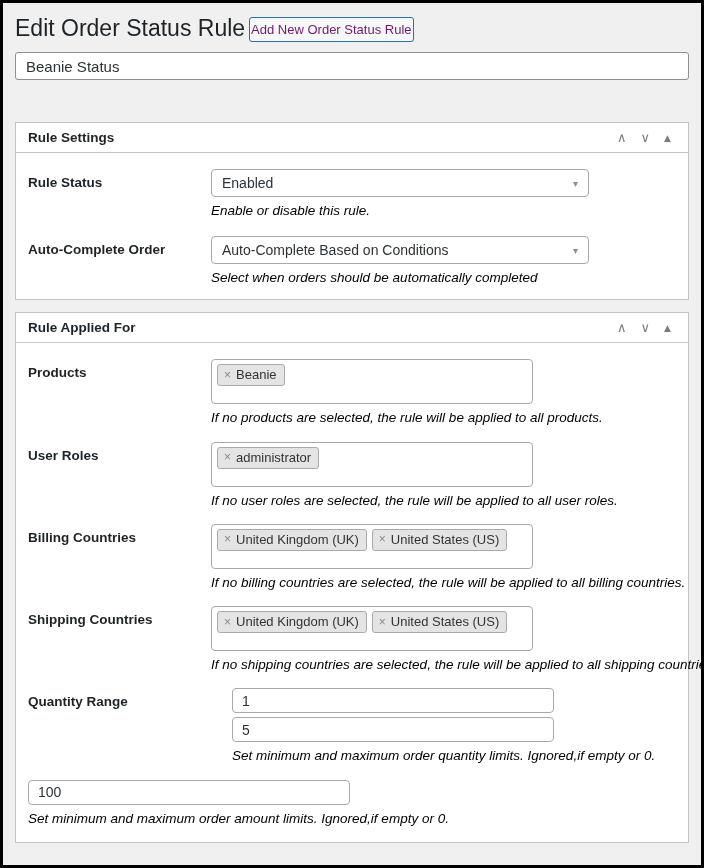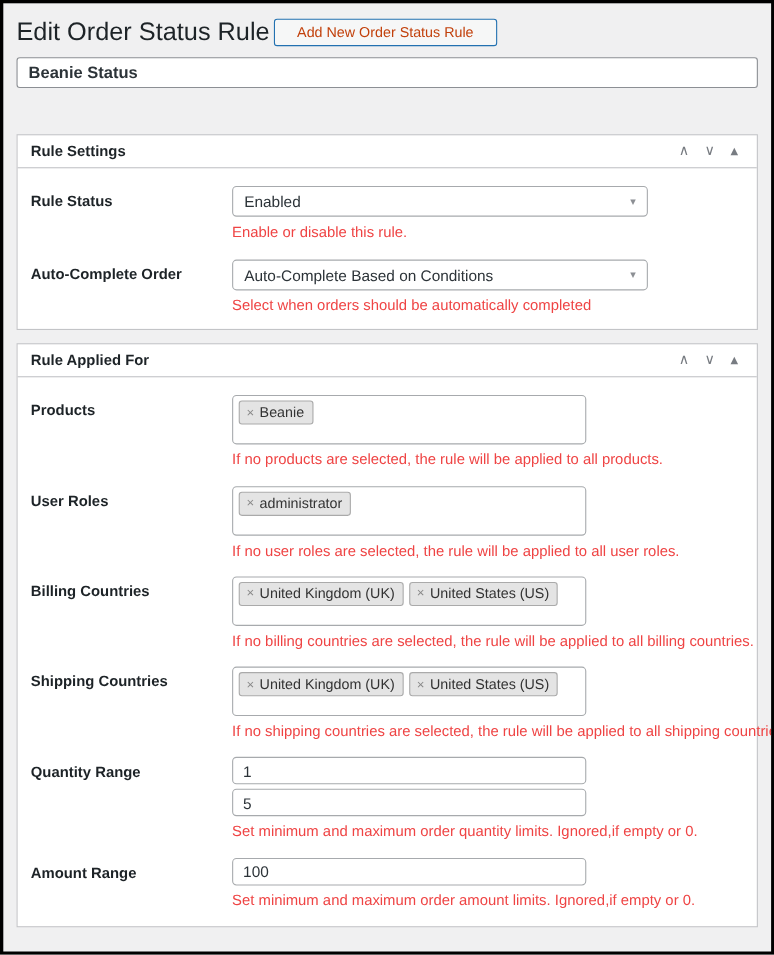--- a/index.html
+++ b/index.html
@@ -14,33 +14,32 @@
     border: 3px solid #000;
     background: #f0f0f1;
     overflow: hidden;
   }
   .content { padding: 6px 12px 0; }
 
   
   .page-header { display: flex; align-items: center; gap: 4px; margin-top: 4px; height: 32px; }
   .page-title { font-size: 23px; font-weight: 400; color: #1d2327; margin: 0; line-height: 1.2; }
   .add-new-btn {
-    font-size: 13px; color: #c2410c; background: #f6f7f7;
+    font-size: 13px; color: #701a75; background: #f6f7f7;
     border: 1px solid #2271b1; border-radius: 3px;
-    padding: 4px 20px; cursor: pointer; white-space: nowrap;
+    padding: 4px 1px; cursor: pointer; white-space: nowrap;
     font-family: "Liberation Sans", sans-serif;
   }
 
   
   .title-input {
     display: block; width: 100%; height: 28px; margin-top: 7px;
     border: 1px solid #8c8f94; border-radius: 3px;
     padding: 0 10px; font-size: 15px; color: #2c3338; background: #fff;
     font-family: "Liberation Sans", sans-serif;
-    font-weight: bold;
   }
 
   
   .postbox { background: #fff; border: 1px solid #c3c4c7; margin-top: 12px; }
   .postbox.first { margin-top: 42px; }
   .postbox-header {
     display: flex; justify-content: space-between; align-items: center;
     border-bottom: 1px solid #c3c4c7; padding: 12px 12px; height: 30px;
   }
   .postbox-title { font-size: 13.5px; font-weight: 700; color: #1d2327; margin: 0; }
@@ -51,21 +50,21 @@
     font-family: "DejaVu Sans", sans-serif;
   }
   .toggle-btn { font-size: 9px; padding-top: 3px; }
 
   .postbox-body { padding: 16px 12px 12px; }
   .postbox-body.applied { padding-bottom: 14px; }
 
   .field-row { display: flex; margin-bottom: 16px; }
   .field-row.last { margin-bottom: 0; }
   .field-row.tagrow { margin-bottom: 14px; }
-  .field-row.rangerow { margin-bottom: 14px; }
+  .field-row.rangerow { margin-bottom: 14px; gap: 21px; }
   .field-label {
     width: 183px; flex-shrink: 0;
     font-size: 13.5px; font-weight: 700; color: #1d2327; padding-top: 6px;
   }
   .field-control { flex: 1; min-width: 0; }
 
   .select-box {
     width: 378px; height: 28px;
     border: 1px solid #a7aaad; border-radius: 4px; background: #fff;
     display: flex; align-items: center; justify-content: space-between;
@@ -87,22 +86,22 @@
   .tag-x { color: #888; font-size: 12px; line-height: 1; cursor: pointer; }
 
   .range-input {
     display: block; width: 322px; height: 25px; margin-bottom: 4px;
     border: 1px solid #a7aaad; border-radius: 4px; background: #fff;
     padding: 0 9px; font-size: 14px; color: #2c3338;
     font-family: "Liberation Sans", sans-serif;
   }
 
   .help {
-    margin: 5px 0 0; font-size: 13.5px; color: #ef4444;
-    line-height: 1.35; white-space: nowrap;
+    margin: 5px 0 0; font-size: 13.5px; color: #000000;
+    line-height: 1.35; white-space: nowrap; font-style: italic;
   }
 </style>
 </head>
 <body>
 
 <div class="frame">
   <div class="content">
 
     <div class="page-header">
       <h1 class="page-title">Edit Order Status Rule</h1>
@@ -221,21 +220,20 @@
         <div class="field-row rangerow">
           <div class="field-label">Quantity Range</div>
           <div class="field-control">
             <input class="range-input" type="text" value="1" style="">
             <input class="range-input" type="text" value="5" style="">
             <p class="help">Set minimum and maximum order quantity limits. Ignored,if empty or 0.</p>
           </div>
         </div>
 
         <div class="field-row last">
-          <div class="field-label">Amount Range</div>
           <div class="field-control">
             <input class="range-input" type="text" value="100" style="">
             <p class="help">Set minimum and maximum order amount limits. Ignored,if empty or 0.</p>
           </div>
         </div>
 
       </div>
     </section>
 
   </div>

